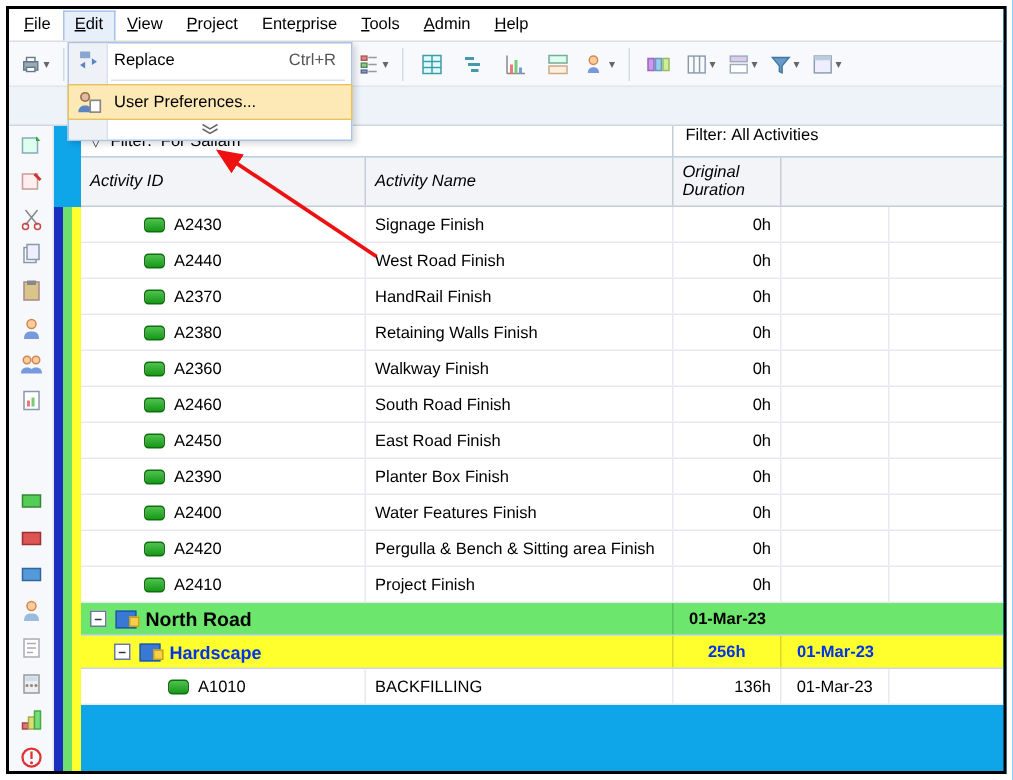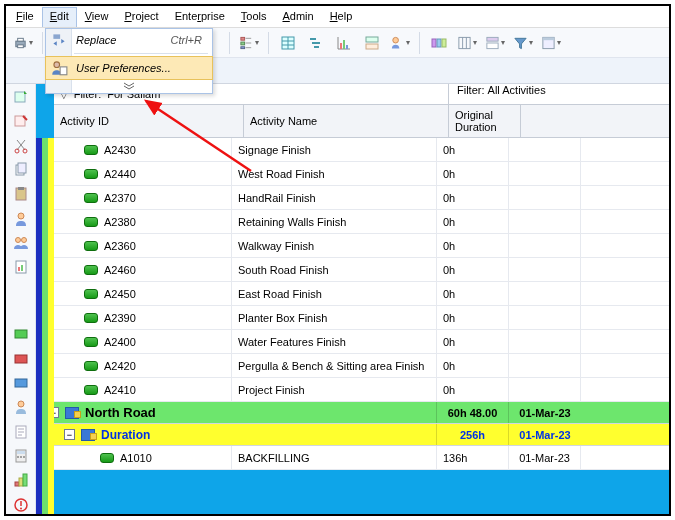--- a/index.html
+++ b/index.html
@@ -40,26 +40,25 @@
     background: #e6effa;
     border: 1px solid #aac3e6;
     border-bottom: none;
     padding: 2px 7px 3px 7px;
   }
   
   .dropdown {
     position: absolute;
     left: 39px;
     top: 22px;
-    width: 168px;
+    width: 190px;
     background: #fff;
     border: 1px solid #aac3e6;
     box-shadow: 2px 2px 4px rgba(0,0,0,0.15);
     z-index: 50;
-    font-style: italic;
   }
   .dropdown .icon-gutter {
     position: absolute;
     left: 0; top: 0; bottom: 0;
     width: 26px;
     background: #eef2f7;
     border-right: 1px solid #d9e1ec;
   }
   .dropdown-row {
     display: flex;
@@ -128,20 +127,21 @@
     border-right:1px solid #c6ccd6;
   }
   .layoutbar .chev { font-size:10px; color:#333; }
   .filterbar { flex:1; display:flex; align-items:flex-start; padding-left:8px; }
   
   .colheaders {
     display:flex;
     margin-left:18px;
     background:#f2f4f8;
     border-bottom:1px solid #c6ccd6;
+    font-style:italic;
   }
   .ch {
     border-right:1px solid #c6ccd6;
     padding:4px 6px;
     color:#000;
     display:flex; align-items:center; justify-content:flex-start;
     text-align:center;
   }
   .ch.center { justify-content:center; text-align:left; }
   .col-id   { width:190px; }
@@ -156,30 +156,30 @@
   }
   .colorstrip {
     position:absolute; left:0; top:0; bottom:0; width:18px;
     display:flex;
   }
   .strip { width:6px; height:100%; }
   .strip.blue { background:#1b2fbf; }
   .strip.green { background:#6de06d; }
   .strip.yellow { background:#ffff2e; }
 
-  .rows { margin-left:6px; }
+  .rows { margin-left:18px; }
   .row {
     display:flex; height:24px; align-items:center;
     border-bottom:1px solid #e6e9ef;
     background:#fff;
   }
   .cell { border-right:1px solid #e6e9ef; height:100%; display:flex; align-items:center; padding:0 6px; }
   .cell.id { width:190px; gap:6px; padding-left:42px;}
   .cell.name { width:205px; }
-  .cell.dur { width:72px; justify-content:flex-start; }
+  .cell.dur { width:72px; justify-content:flex-end; }
   .cell.start { width:72px; justify-content:center; }
 
   .grp {
     display:flex; height:22px; font-weight:bold;
     border-bottom:1px solid #d0d6e0;
   }
   .grp .glabel { display:flex; align-items:center; gap:6px; padding-left:6px; }
   .grp.green { background:#6de66d; }
   .grp.yellow { background:#ffff2e; }
   .grp.blue-text { color:#0032e6; }
@@ -657,28 +657,27 @@
             <div class="cell start">
               <span></span>
             </div>
           </div>
           <div class="grp green">
             <div class="gcell-label glabel">
               <span class="exp-box">−</span>
               <span class="grp-ico"></span>
               <span style="font-size:13px">North Road</span>
             </div>
-            <div class="gcell-dur">60h 48.00</div>
             <div class="gcell-start">01-Mar-23</div>
           </div>
           <div class="grp yellow blue-text">
             <div class="gcell-label glabel" style="padding-left:22px">
               <span class="exp-box">−</span>
               <span class="grp-ico"></span>
-              <span style="font-size:12px">Duration</span>
+              <span style="font-size:12px">Hardscape</span>
             </div>
             <div class="gcell-dur">256h</div>
             <div class="gcell-start">01-Mar-23</div>
           </div>
           <div class="row">
             <div class="cell id" style="padding-left:58px">
               <span class="act-ico"></span>
               <span>A1010</span>
             </div>
             <div class="cell name">

